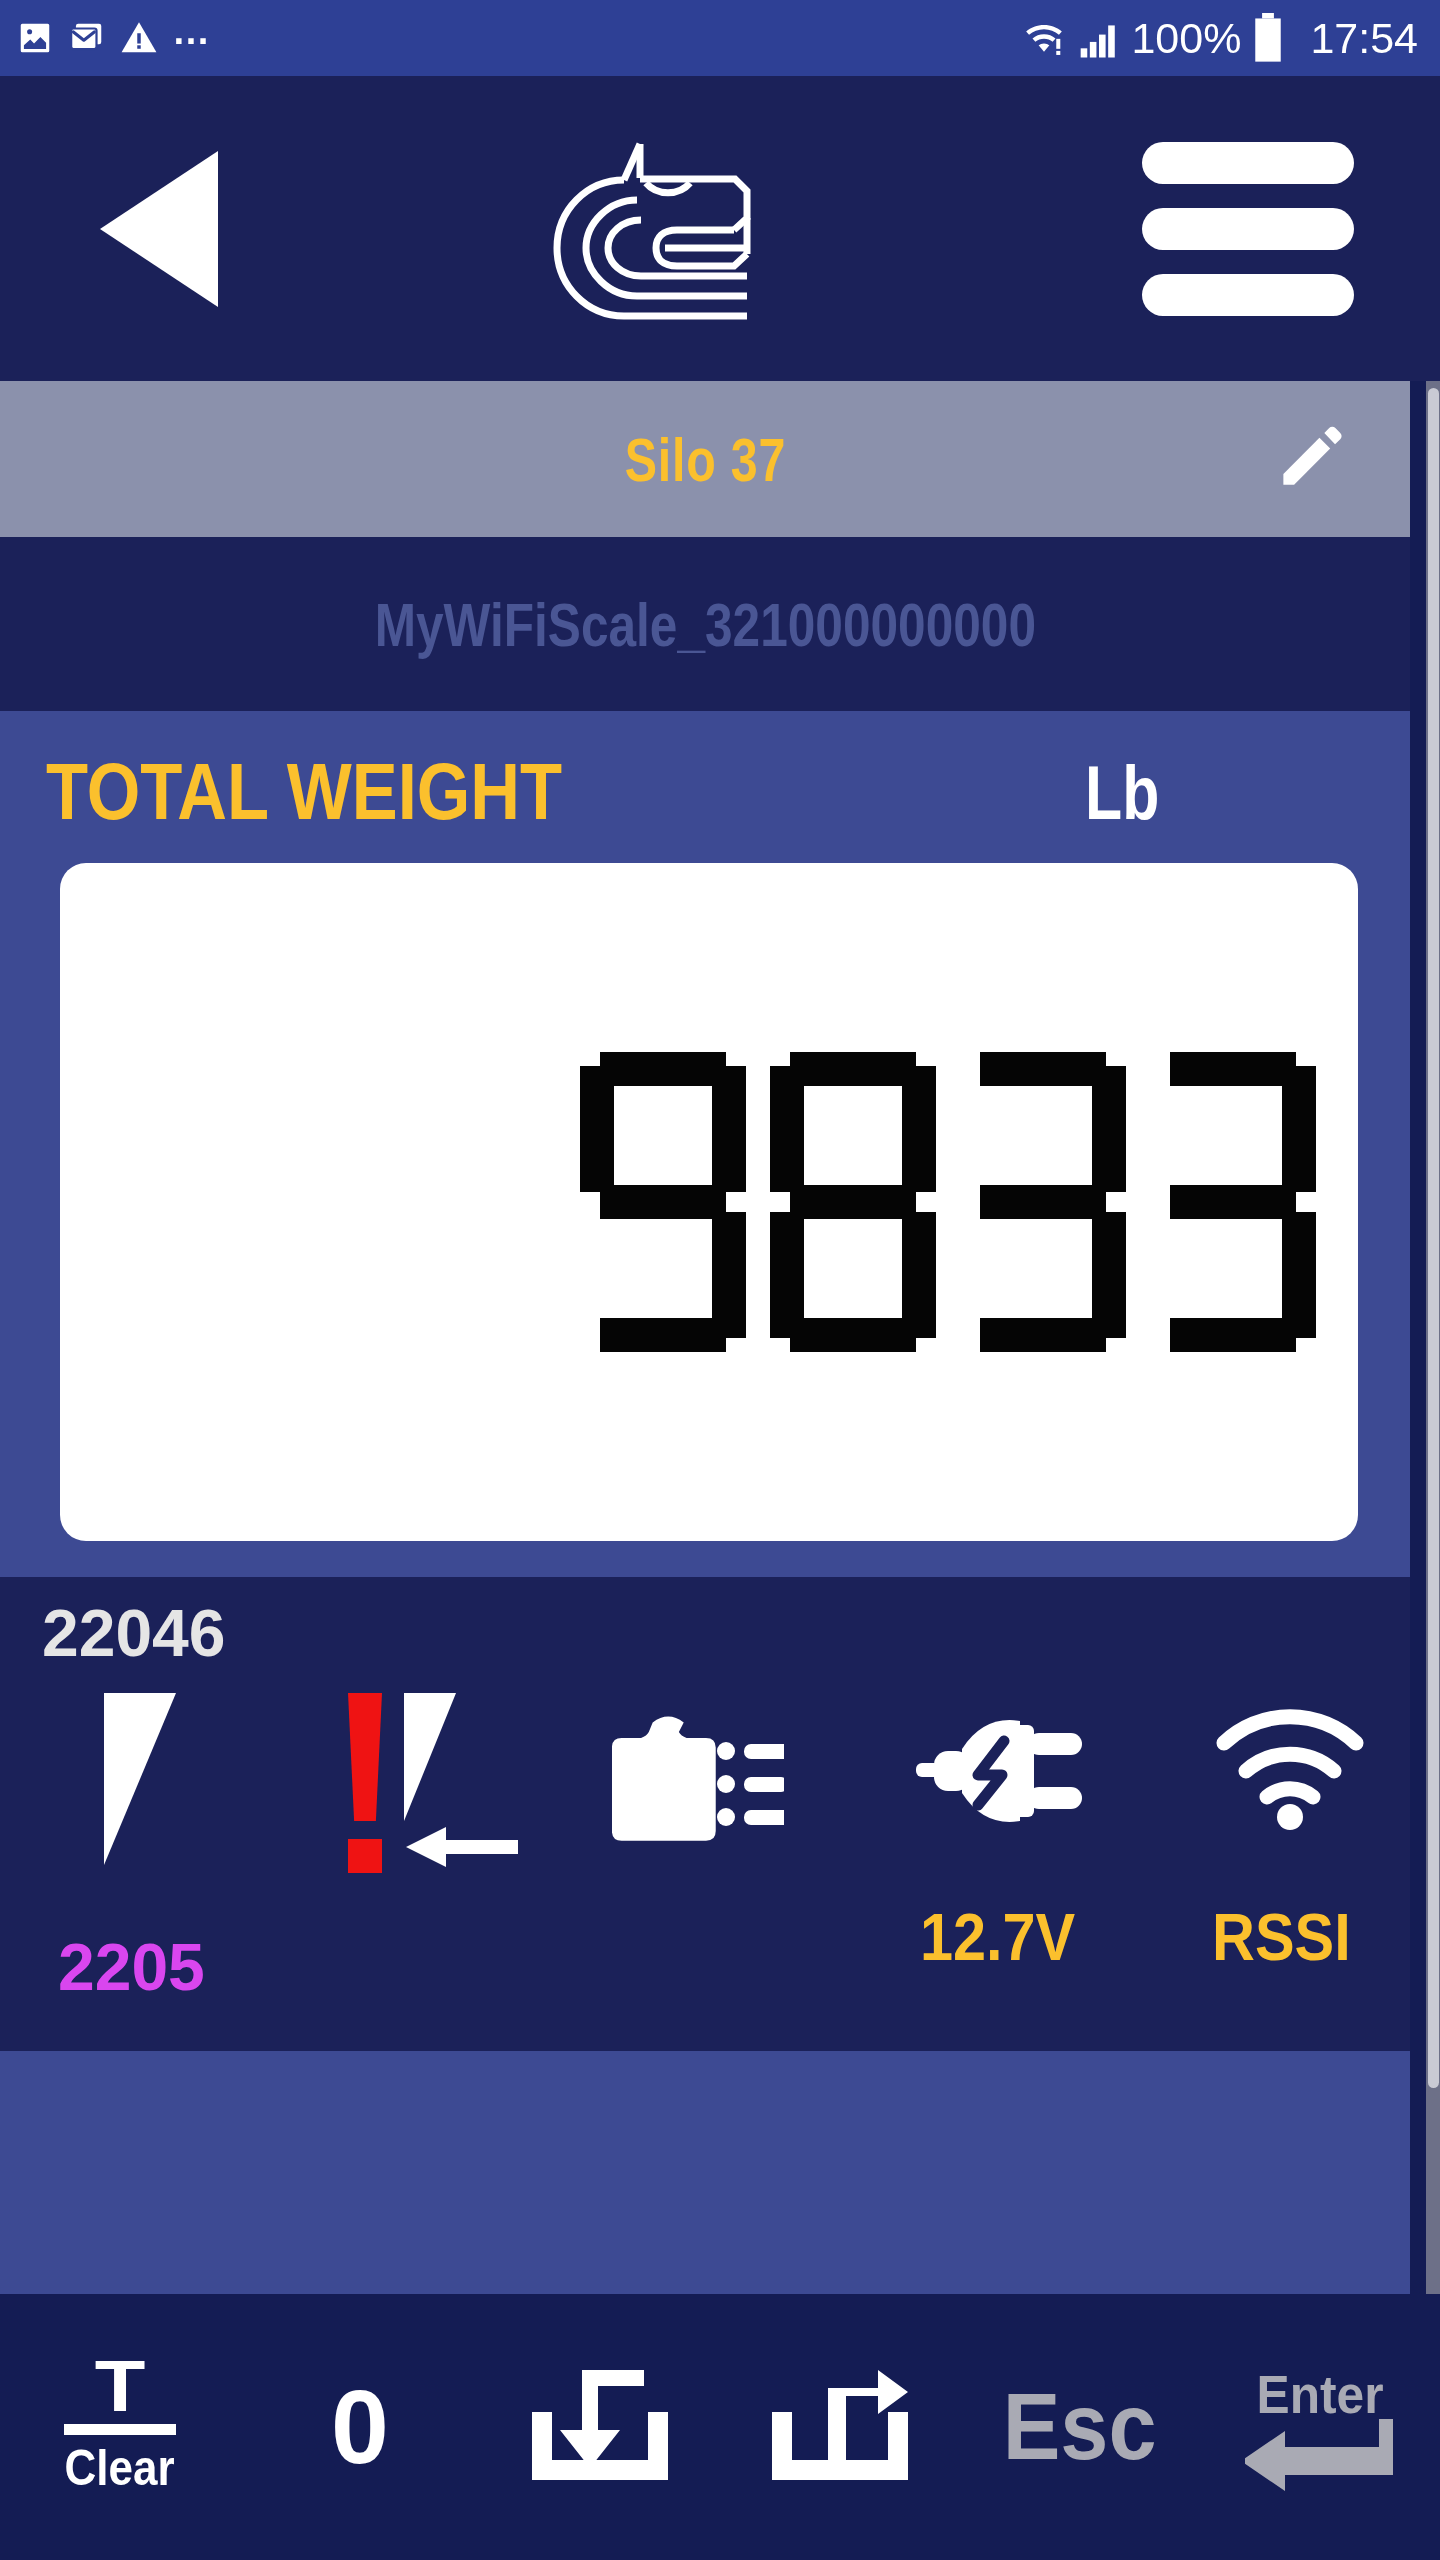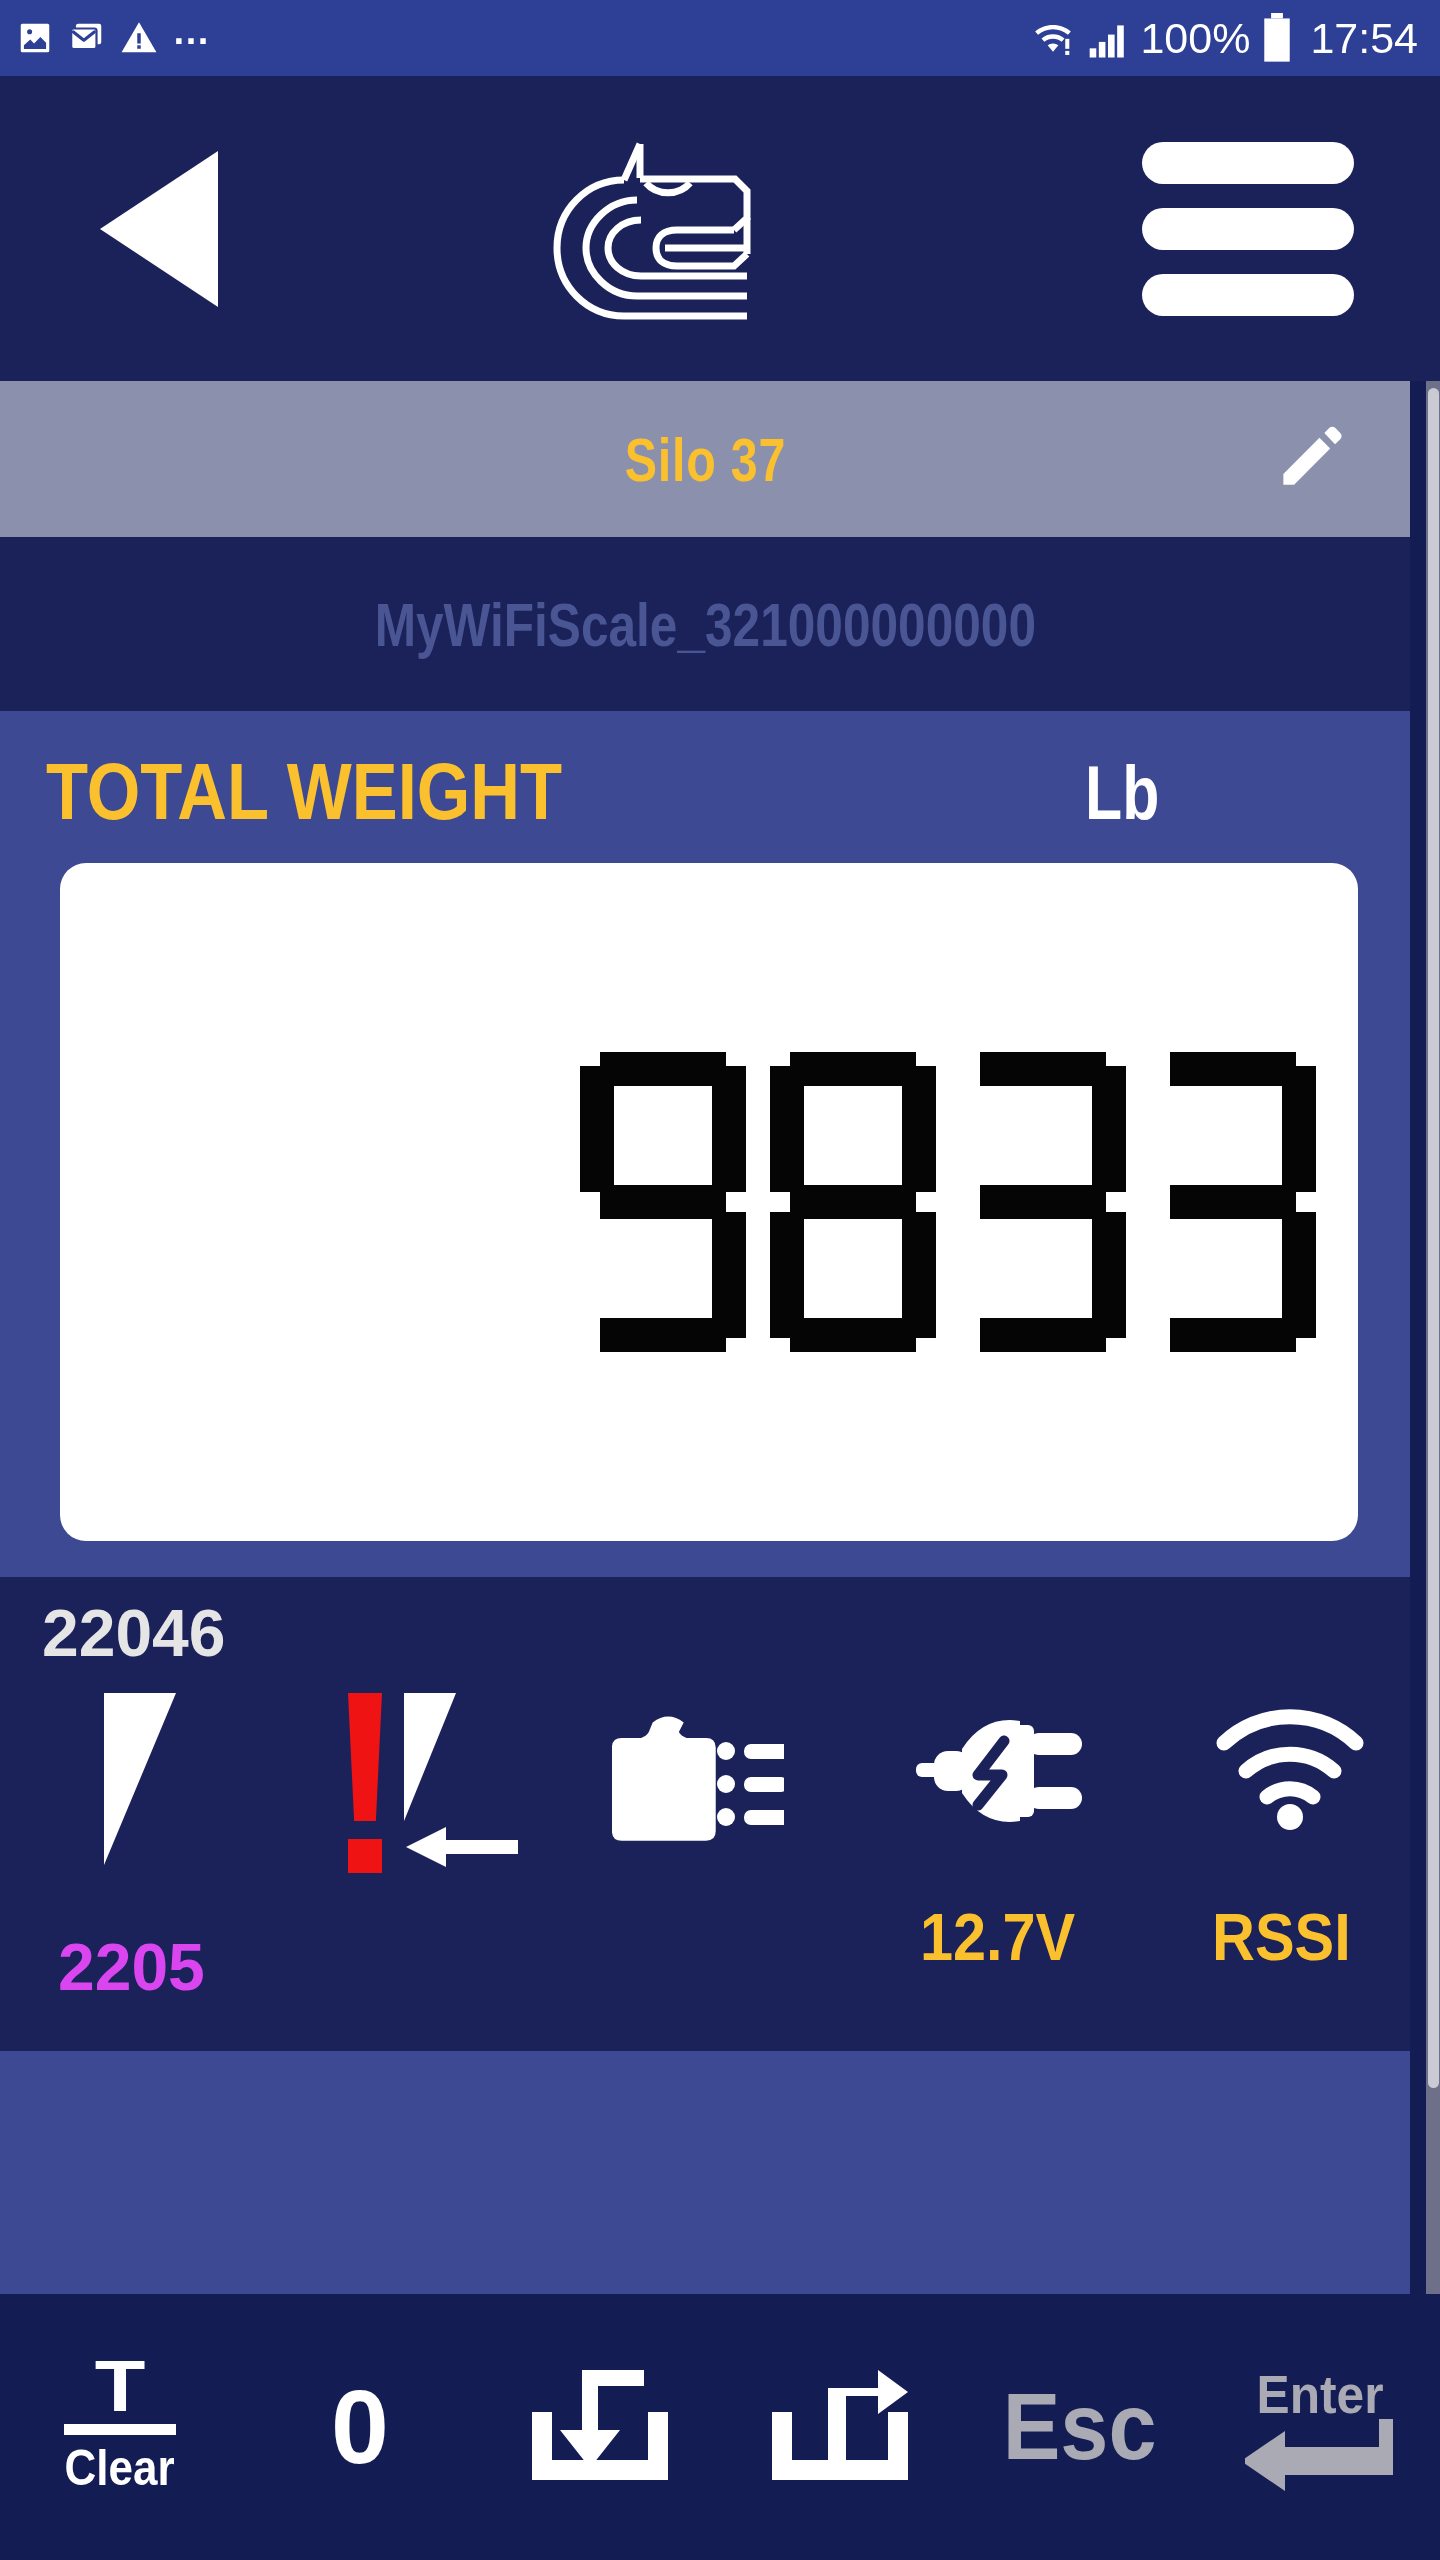--- a/index.html
+++ b/index.html
@@ -21,21 +21,21 @@
   .sb-left  { display:flex; align-items:center; gap:14px; }
   .sb-right { display:flex; align-items:flex-end; gap:10px; }
   .sb-dots {
     color:#fff; font-size:38px; line-height:0.5; letter-spacing:2px;
     font-weight:700; padding-bottom:14px;
   }
   .sb-text {
     color:#fff; font-size:43px; font-weight:400; letter-spacing:0px;
     white-space:nowrap;
   }
-  .sb-time { margin-left:6px; }
+  .sb-time { margin-left:15px; }
 
   
   .appbar {
     position:absolute; left:0; top:76px; width:1440px; height:305px;
     background:#1b2159;
     display:flex; align-items:center; justify-content:space-between;
     padding:0 86px 0 100px;
   }
   .backbtn {
     width:0; height:0; cursor:pointer;

